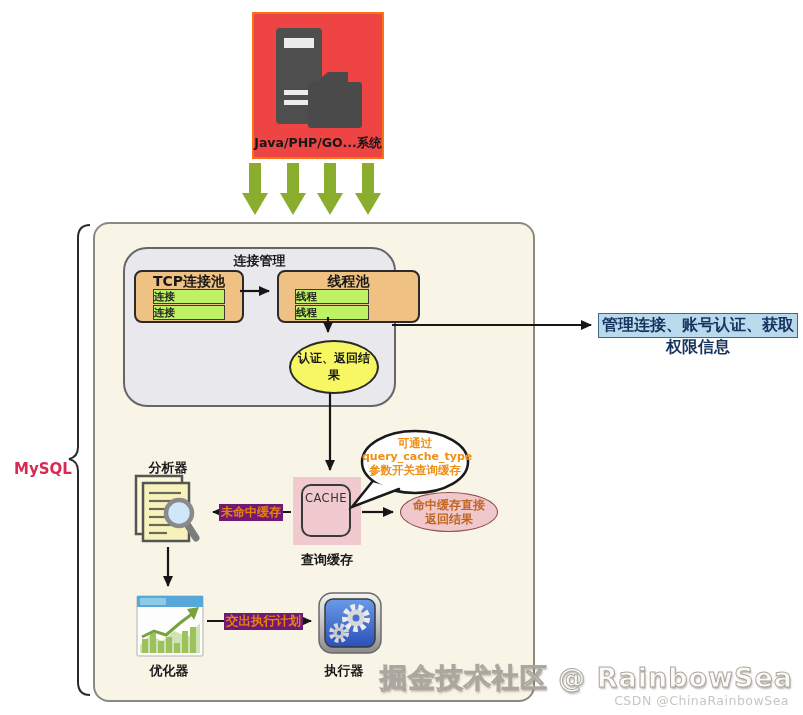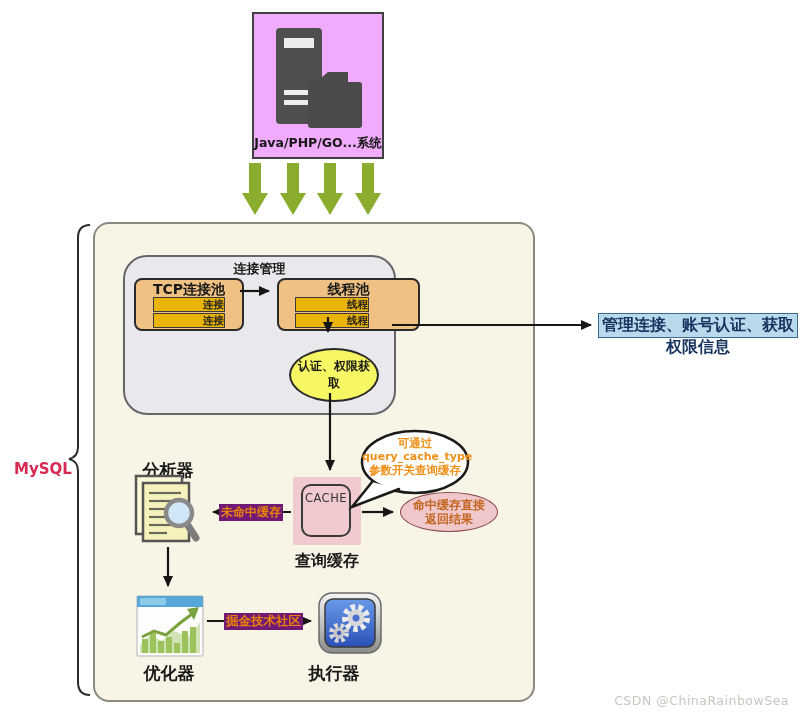--- a/index.html
+++ b/index.html
@@ -1,65 +1,65 @@
 <!DOCTYPE html>
 <html><head>
 <meta charset="utf-8">
 <style>
   html,body{margin:0;padding:0;background:#ffffff;}
   .stage{position:relative;width:803px;height:715px;background:#ffffff;overflow:hidden;
          font-family:"DejaVu Sans","Liberation Sans",sans-serif;color:#1c1c1c;}
   .abs{position:absolute;}
 
   
-  .app-box{left:252px;top:12px;width:128px;height:143px;background:#f0abfc;
-           border:2px solid #404040;z-index:3;}
+  .app-box{left:252px;top:12px;width:128px;height:143px;background:#ef4444;
+           border:2px solid #f97316;z-index:3;}
   .app-label{position:absolute;left:0;bottom:5px;width:100%;text-align:center;
              font-size:12.5px;font-weight:bold;color:#181818;}
 
   
   .garrow{width:26px;height:52px;z-index:3;}
   .garrow .shaft{position:absolute;left:7px;top:0;width:12px;height:31px;background:#8aad2d;}
   .garrow .head{position:absolute;left:0;top:30px;width:0;height:0;
                 border-left:13px solid transparent;border-right:13px solid transparent;
                 border-top:22px solid #8aad2d;}
 
   
   .mysql-box{left:93px;top:222px;width:438px;height:476px;background:#f8f4e6;
              border:2px solid #8a8a80;border-radius:16px;z-index:1;}
   .mysql-label{left:14px;top:460px;font-size:15px;font-weight:bold;color:#d62a52;z-index:3;}
 
   
-  .conn-box{left:123px;top:255px;width:269px;height:156px;background:#e9e9ed;
+  .conn-box{left:123px;top:247px;width:269px;height:156px;background:#e9e9ed;
             border:2px solid #66666a;border-radius:24px;z-index:1;}
   .conn-title{position:absolute;left:0;top:3px;width:100%;text-align:center;
               font-size:13px;font-weight:bold;color:#181818;}
   .pool{position:absolute;top:21px;height:49px;background:#efc182;
         border:2px solid #2a2a2a;border-radius:8px;}
   .pool-title{position:absolute;left:0;top:1px;width:100%;text-align:center;
               font-size:14px;font-weight:bold;color:#181818;}
-  .pool-item{position:absolute;height:13px;background:#eab308;border:1.5px solid #3a3a3a;
-             text-align:right;font-size:10.5px;line-height:13px;font-weight:bold;color:#222;}
+  .pool-item{position:absolute;height:13px;background:#bef264;border:1.5px solid #3a3a3a;
+             text-align:left;font-size:10.5px;line-height:13px;font-weight:bold;color:#222;}
   .auth-ellipse{position:absolute;left:164px;top:91px;width:90px;height:54px;background:#f7f763;
                 border:2px solid #2a2a2a;border-radius:50%;display:flex;align-items:center;
                 justify-content:center;text-align:center;font-size:12px;font-weight:bold;
                 color:#181818;padding:0 6px;box-sizing:border-box;}
 
   
   .blue-note{left:598px;top:313px;width:200px;height:25px;background:#b9d9ec;
              border:1.5px solid #3a6b8f;box-sizing:border-box;text-align:center;
              font-size:16px;line-height:22px;font-weight:bold;color:#16335f;z-index:3;}
 
   
   .cache-box{left:293px;top:477px;width:68px;height:68px;background:#f0cace;z-index:1;}
   .cache-inner{position:absolute;left:8px;top:7px;width:50px;height:53px;
                border:2.5px solid #3a3a3a;border-radius:10px;box-sizing:border-box;text-decoration:underline;}
   .cache-word{position:absolute;left:0;top:5px;width:100%;text-align:center;
               font-size:11.5px;color:#333;letter-spacing:0.5px;}
-  .cache-caption{left:288px;top:551px;width:78px;text-align:center;font-size:16px;
+  .cache-caption{left:288px;top:551px;width:78px;text-align:center;font-size:13px;
                  font-weight:bold;color:#181818;z-index:3;}
 
   
   .hit-ellipse{left:400px;top:492px;width:98px;height:40px;background:#f0c7cb;
                border:1.5px solid #8a4a4a;border-radius:50%;z-index:3;display:flex;
                flex-direction:column;align-items:center;justify-content:center;
                font-size:12px;font-weight:bold;color:#c2651f;line-height:14px;
                box-sizing:border-box;}
 
   
@@ -68,24 +68,24 @@
   .bubble-text .l1{font-size:11.5px;line-height:13px;}
   .bubble-text .l2{font-size:11px;line-height:13px;letter-spacing:0;}
   .bubble-text .l3{font-size:11.5px;line-height:14px;}
 
   
   .edge-label{font-weight:bold;color:#e8820a;background:#701a75;z-index:3;padding:0 2px;}
   .miss-label{left:219px;top:504px;font-size:12px;}
   .plan-label{left:224px;top:613px;font-size:12.5px;}
 
   
-  .caption{font-size:17px;font-weight:bold;color:#181818;z-index:3;text-align:center;}
+  .caption{font-size:13px;font-weight:bold;color:#181818;z-index:3;text-align:center;}
   .analyzer-caption{left:133px;top:459px;width:70px;}
   .optimizer-caption{left:134px;top:662px;width:70px;}
-  .executor-caption{left:300px;top:662px;width:68px;}
+  .executor-caption{left:310px;top:662px;width:68px;}
 
   .icon{z-index:3;}
 
   
   .wm-big{right:10px;top:660px;font-size:27px;font-weight:bold;z-index:4;
           color:#fbfaf6;-webkit-text-stroke:1px #aba79f;
           text-shadow:1px 2px 2px rgba(130,126,118,0.55);letter-spacing:1px;}
   .wm-small{right:14px;top:693px;font-size:12.5px;z-index:4;color:#c9c5bf;
             text-shadow:0 1px 0 #ffffff;letter-spacing:0.5px;margin-left:40px;}
 
@@ -136,21 +136,21 @@
       <div class="pool-item" style="left:17px;top:17px;width:70px;">连接</div>
       <div class="pool-item" style="left:17px;top:33px;width:70px;">连接</div>
     </div>
 
     <div class="pool" style="left:152px;width:105px;padding-left:34px;">
       <div class="pool-title">线程池</div>
       <div class="pool-item" style="left:16px;top:17px;width:72px;">线程</div>
       <div class="pool-item" style="left:16px;top:33px;width:72px;">线程</div>
     </div>
 
-    <div class="auth-ellipse">认证、权限获取</div>
+    <div class="auth-ellipse">认证、返回结果</div>
   </div>
 
   <div class="abs blue-note">管理连接、账号认证、获取权限信息</div>
 
   <div class="abs cache-box">
     <div class="cache-inner">
       <div class="cache-word">CACHE</div>
     </div>
   </div>
   <div class="abs cache-caption">查询缓存</div>
@@ -160,21 +160,21 @@
     <div>返回结果</div>
   </div>
 
   <div class="abs bubble-text">
     <div class="l1">可通过</div>
     <div class="l2">query_cache_type</div>
     <div class="l3">参数开关查询缓存</div>
   </div>
 
   <div class="abs edge-label miss-label">未命中缓存</div>
-  <div class="abs edge-label plan-label">掘金技术社区</div>
+  <div class="abs edge-label plan-label">交出执行计划</div>
 
   <div class="abs caption analyzer-caption">分析器</div>
   <svg class="abs icon" style="left:131px;top:474px;" width="74" height="74" viewBox="0 0 74 74">
     <rect x="5" y="2" width="46" height="58" fill="#fdf9d8" stroke="#555" stroke-width="2.5"></rect>
     <rect x="12" y="9" width="46" height="58" fill="#f7f1bc" stroke="#555" stroke-width="2.5"></rect>
     <g stroke="#6a6a5a" stroke-width="2.2">
       <line x1="18" y1="19" x2="50" y2="19"></line>
         <line x1="18" y1="27" x2="44" y2="27"></line>
       <line x1="18" y1="35" x2="50" y2="35"></line>
         <line x1="18" y1="43" x2="40" y2="43"></line>
@@ -243,15 +243,16 @@
       <line x1="362" y1="512" x2="393" y2="512" marker-end="url(#ah)"></line>
       <line x1="291" y1="512" x2="213" y2="512" marker-end="url(#ah)"></line>
       <line x1="168" y1="547" x2="168" y2="586" marker-end="url(#ah)"></line>
       <line x1="207" y1="621" x2="311" y2="621" marker-end="url(#ah)"></line>
     </g>
 
     <ellipse cx="415" cy="462" rx="53" ry="31" fill="#ffffff" stroke="#1a1a1a" stroke-width="2.5"></ellipse>
     <path d="M372,482 L352,507 L399,489" fill="#ffffff" stroke="#1a1a1a" stroke-width="2.5" stroke-linecap="round"></path>
   </svg>
 
+  <div class="abs wm-big">掘金技术社区 @ RainbowSea</div>
   <div class="abs wm-small">CSDN @ChinaRainbowSea</div>
 
 </div>
 
 </body></html>

